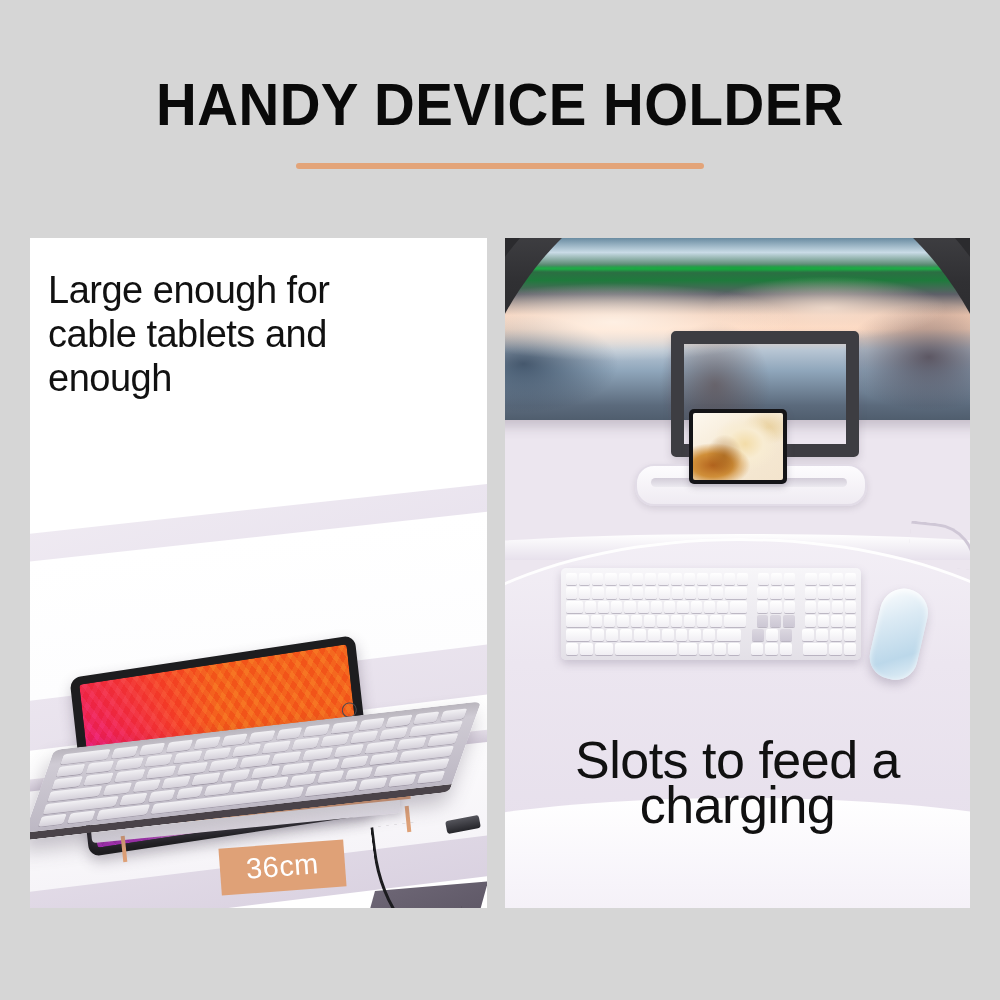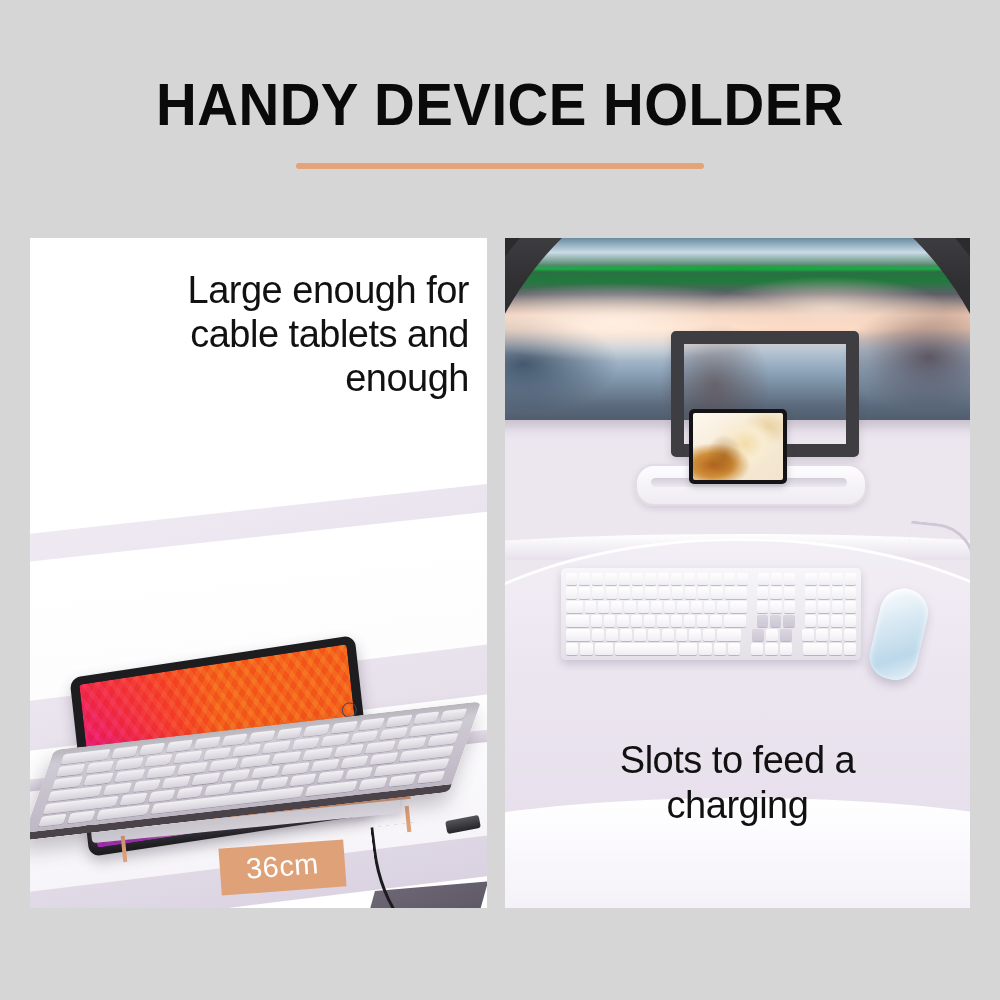--- a/index.html
+++ b/index.html
@@ -51,21 +51,21 @@
     overflow: hidden;
   }
   .panel-left  { left: 30px;  width: 457px; background: #ffffff; }
   .panel-right { left: 505px; width: 465px; background: #ece6ef; }
 
   
   .left-caption {
     position: absolute;
     left: 18px; top: 30px;
     width: 421px;
-    text-align: right;
+    text-align: left;
     font-size: 38px;
     line-height: 44px;
     font-weight: 400;
     color: #111;
     letter-spacing: -0.5px;
   }
 
   
   .l-desk-top {
     position: absolute;
@@ -262,21 +262,21 @@
   .l-kbd-key.w2 { flex: 2; }
   .l-kbd-key.w3 { flex: 3; }
   .l-kbd-key.w6 { flex: 6; }
 
   
   .right-caption {
     position: absolute;
     left: 14px; top: 500px;
     width: 437px;
     text-align: center;
-    font-size: 38px;
+    font-size: 52px;
     line-height: 45px;
     color: #111;
     letter-spacing: -0.5px;
   }
 
   
   .r-monitor {
     position: absolute;
     left: -80px; top: -118px;
     width: 625px; height: 300px;

